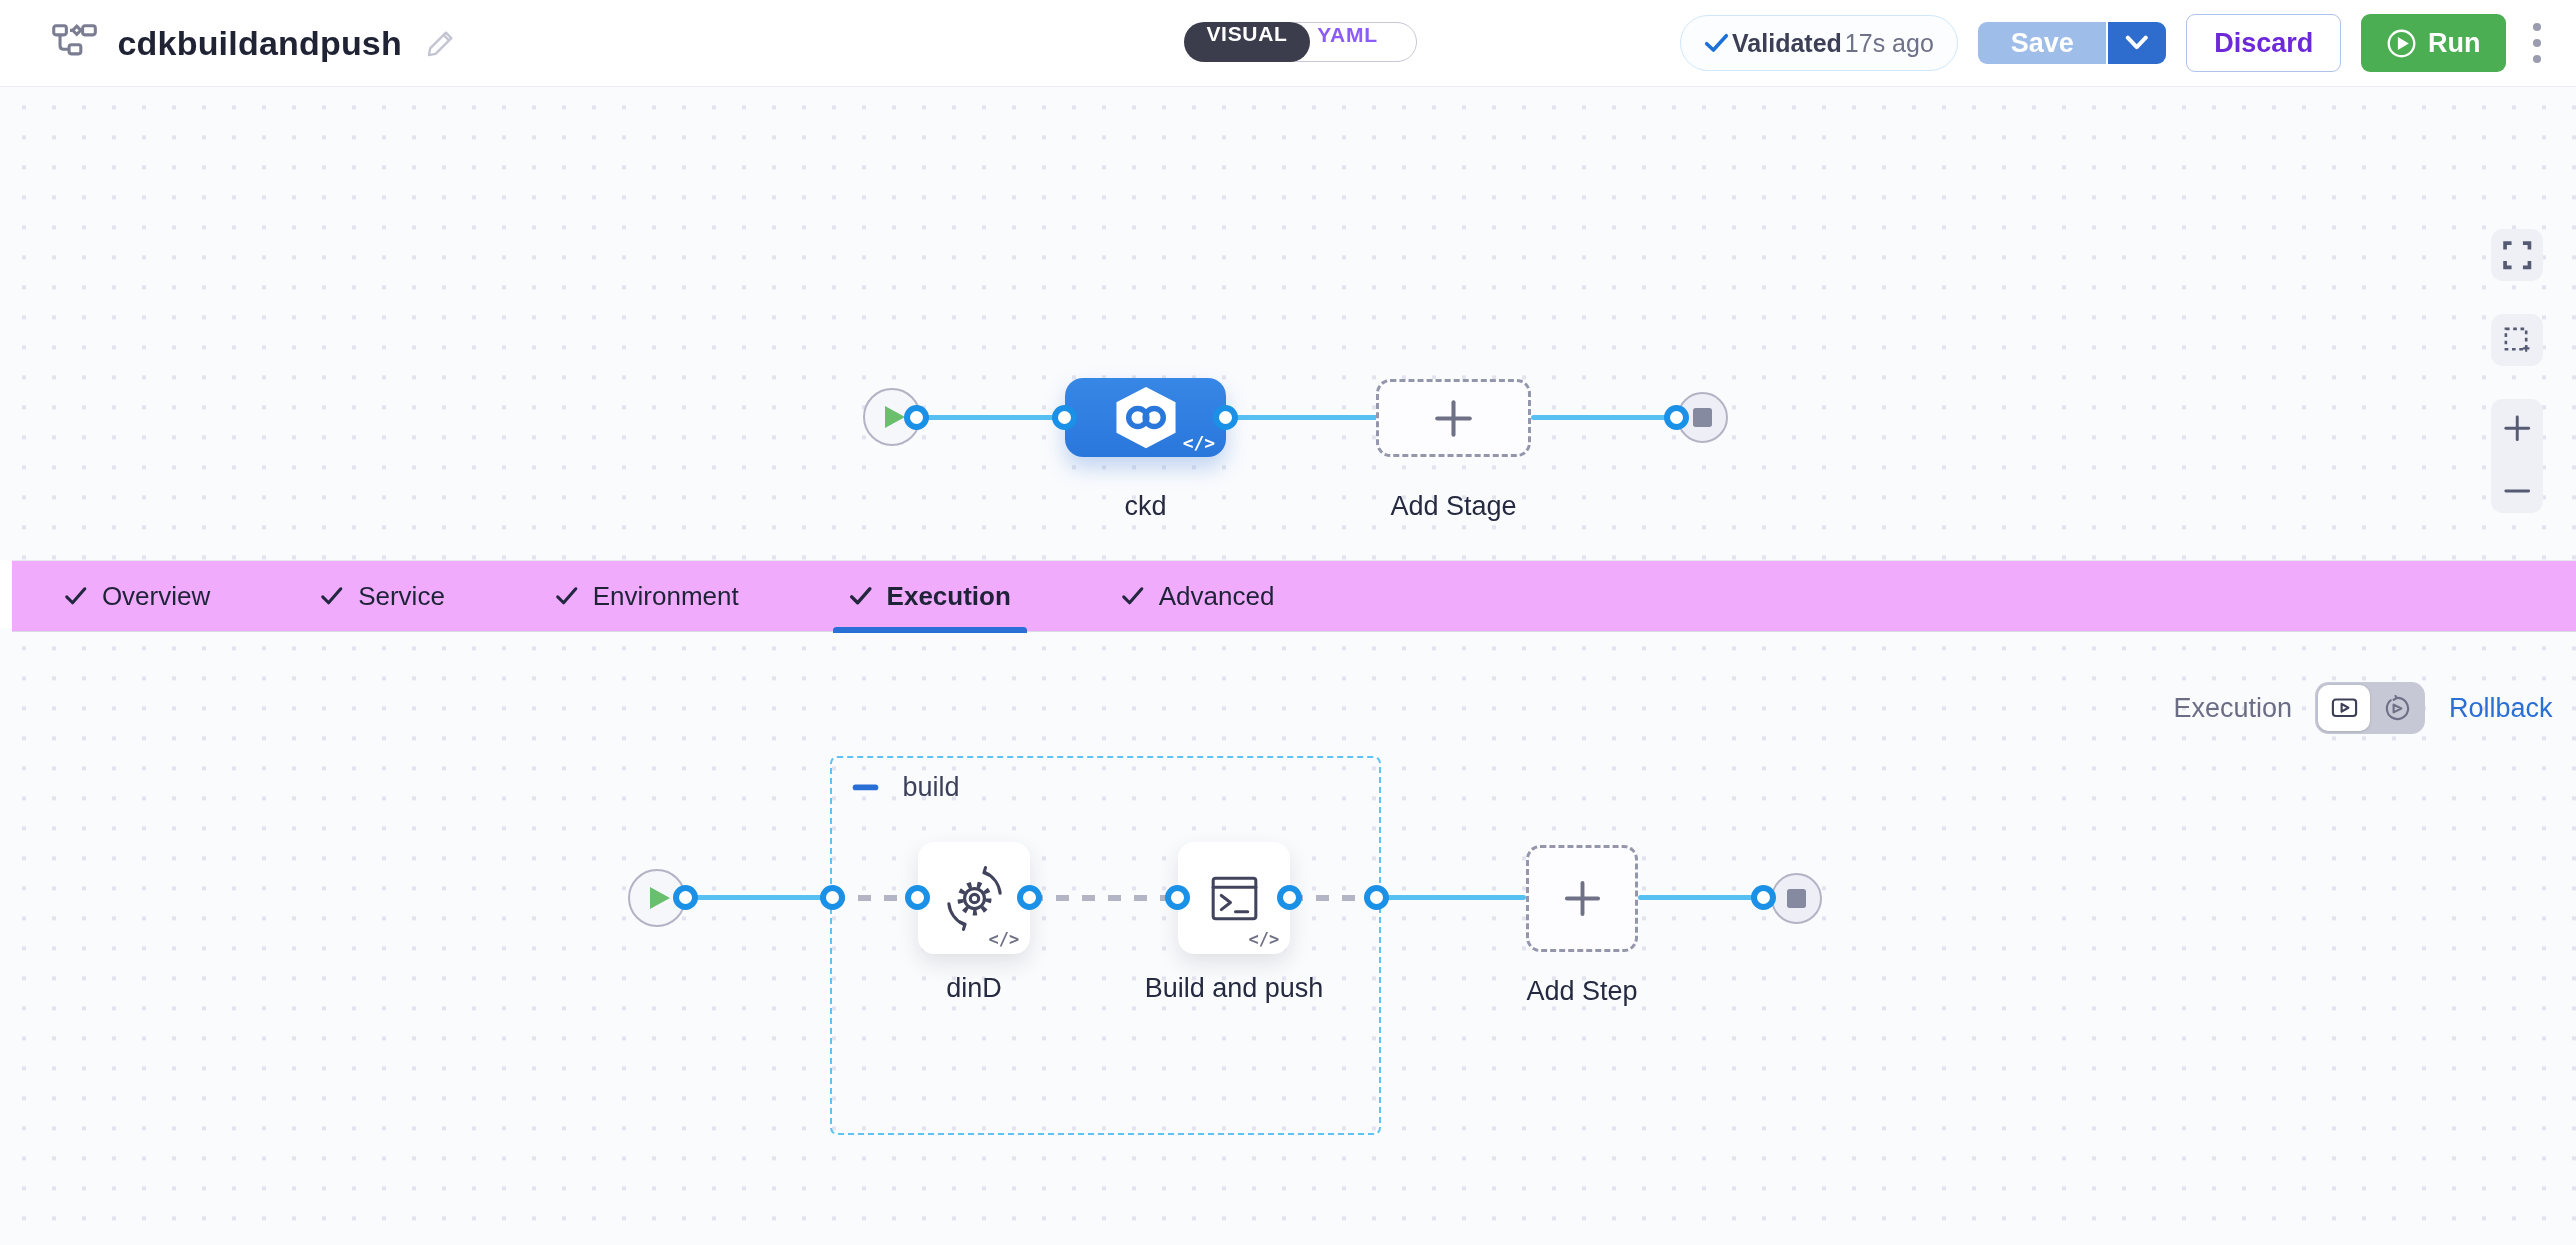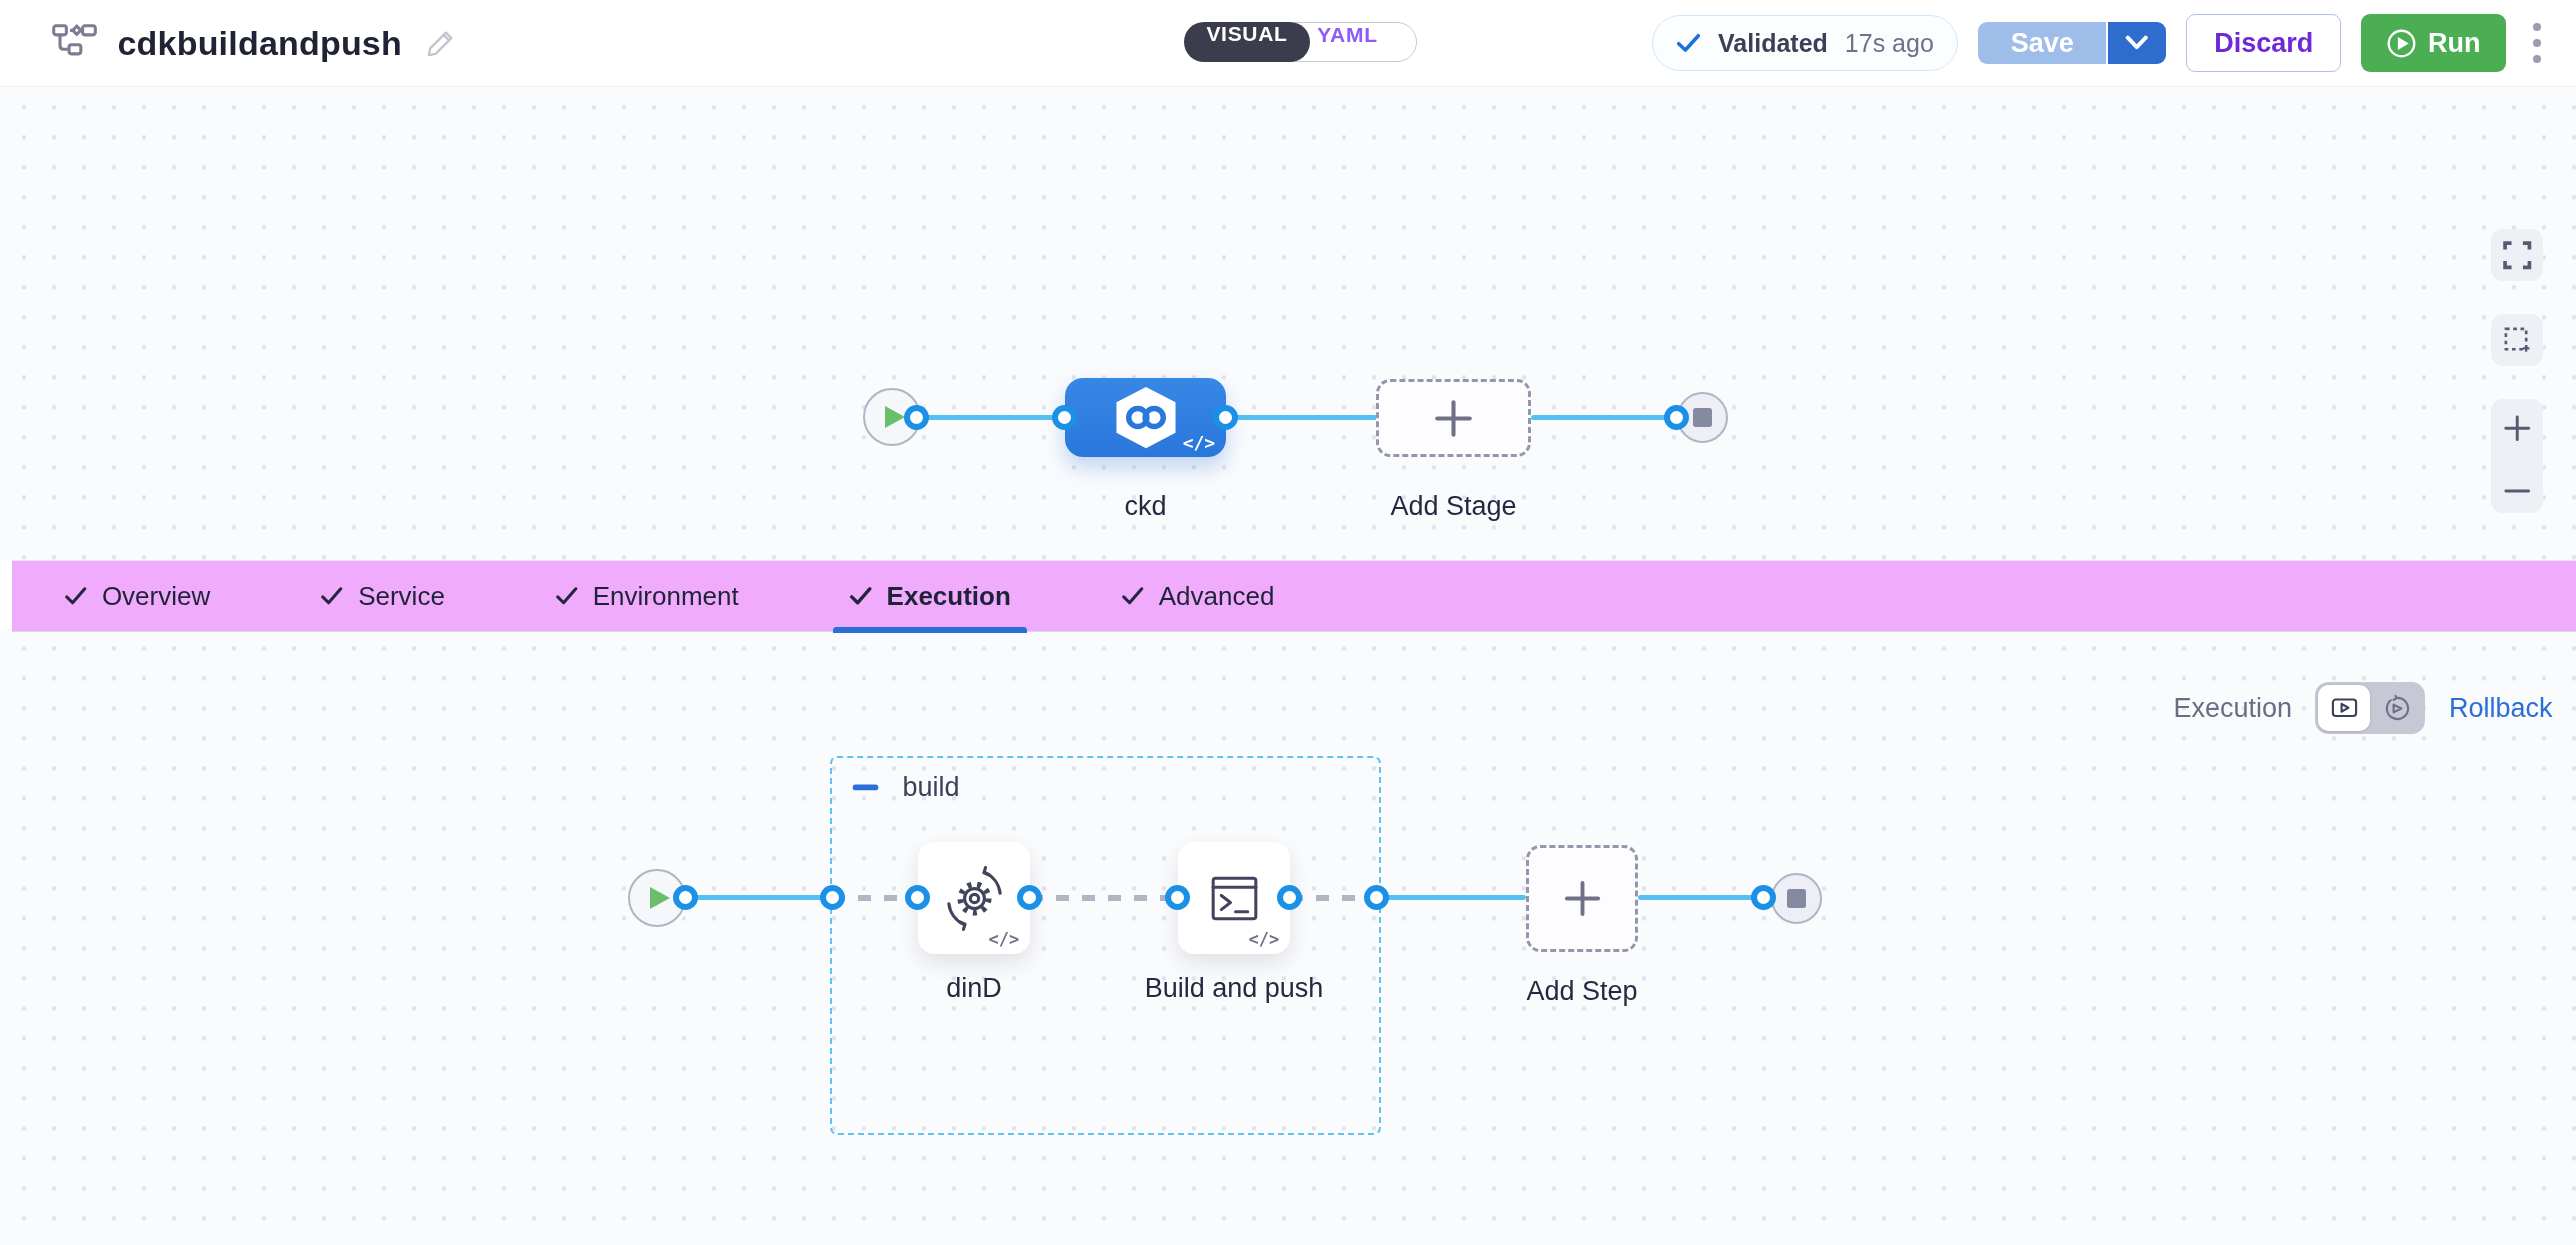--- a/index.html
+++ b/index.html
@@ -15,21 +15,21 @@
   .edit-pencil { width:31px; height:31px; margin-left:23.5px; cursor:pointer; }
 
   .mode-toggle { position:absolute; left:1184px; top:21.7px; width:233px; height:40px; }
   .mode-pill { position:absolute; top:0; height:40px; border-radius:20px; display:flex;
     align-items:flex-start; justify-content:center; font-size:21px; font-weight:700;
     letter-spacing:0.7px; cursor:pointer; }
   .mode-yaml { left:94px; width:139px; background:#fff; border:1.8px solid #c7c8d6; color:#8b5cf6; z-index:1; }
   .mode-visual { left:0; width:126px; background:#3b3d4c; color:#fff; z-index:2; }
 
   .topbar-right { margin-left:auto; display:flex; align-items:center; gap:20px; }
-  .validated-badge { display:flex; align-items:center; gap:17px; height:56px; padding:0 23.5px;
+  .validated-badge { display:flex; align-items:center; gap:3px; height:56px; padding:0 23.5px;
     border:1.8px solid #cfe7fa; background:#fbfdff; border-radius:28px; cursor:pointer; }
   .validated-label { font-size:25px; font-weight:700; color:#3c3f55; }
   .validated-time { font-size:25px; color:#6f7189; }
 
   .save-split { display:flex; height:42px; border-radius:9px; overflow:hidden; }
   .save-main { background:#9fbde9; color:#fff; font-size:27px; font-weight:700;
     display:flex; align-items:center; padding:0 32.5px; cursor:pointer; }
   .save-sep { width:1.8px; background:rgba(255,255,255,.85); }
   .save-caret { width:58px; background:#2e6ccd; display:flex; align-items:center;
     justify-content:center; cursor:pointer; }

